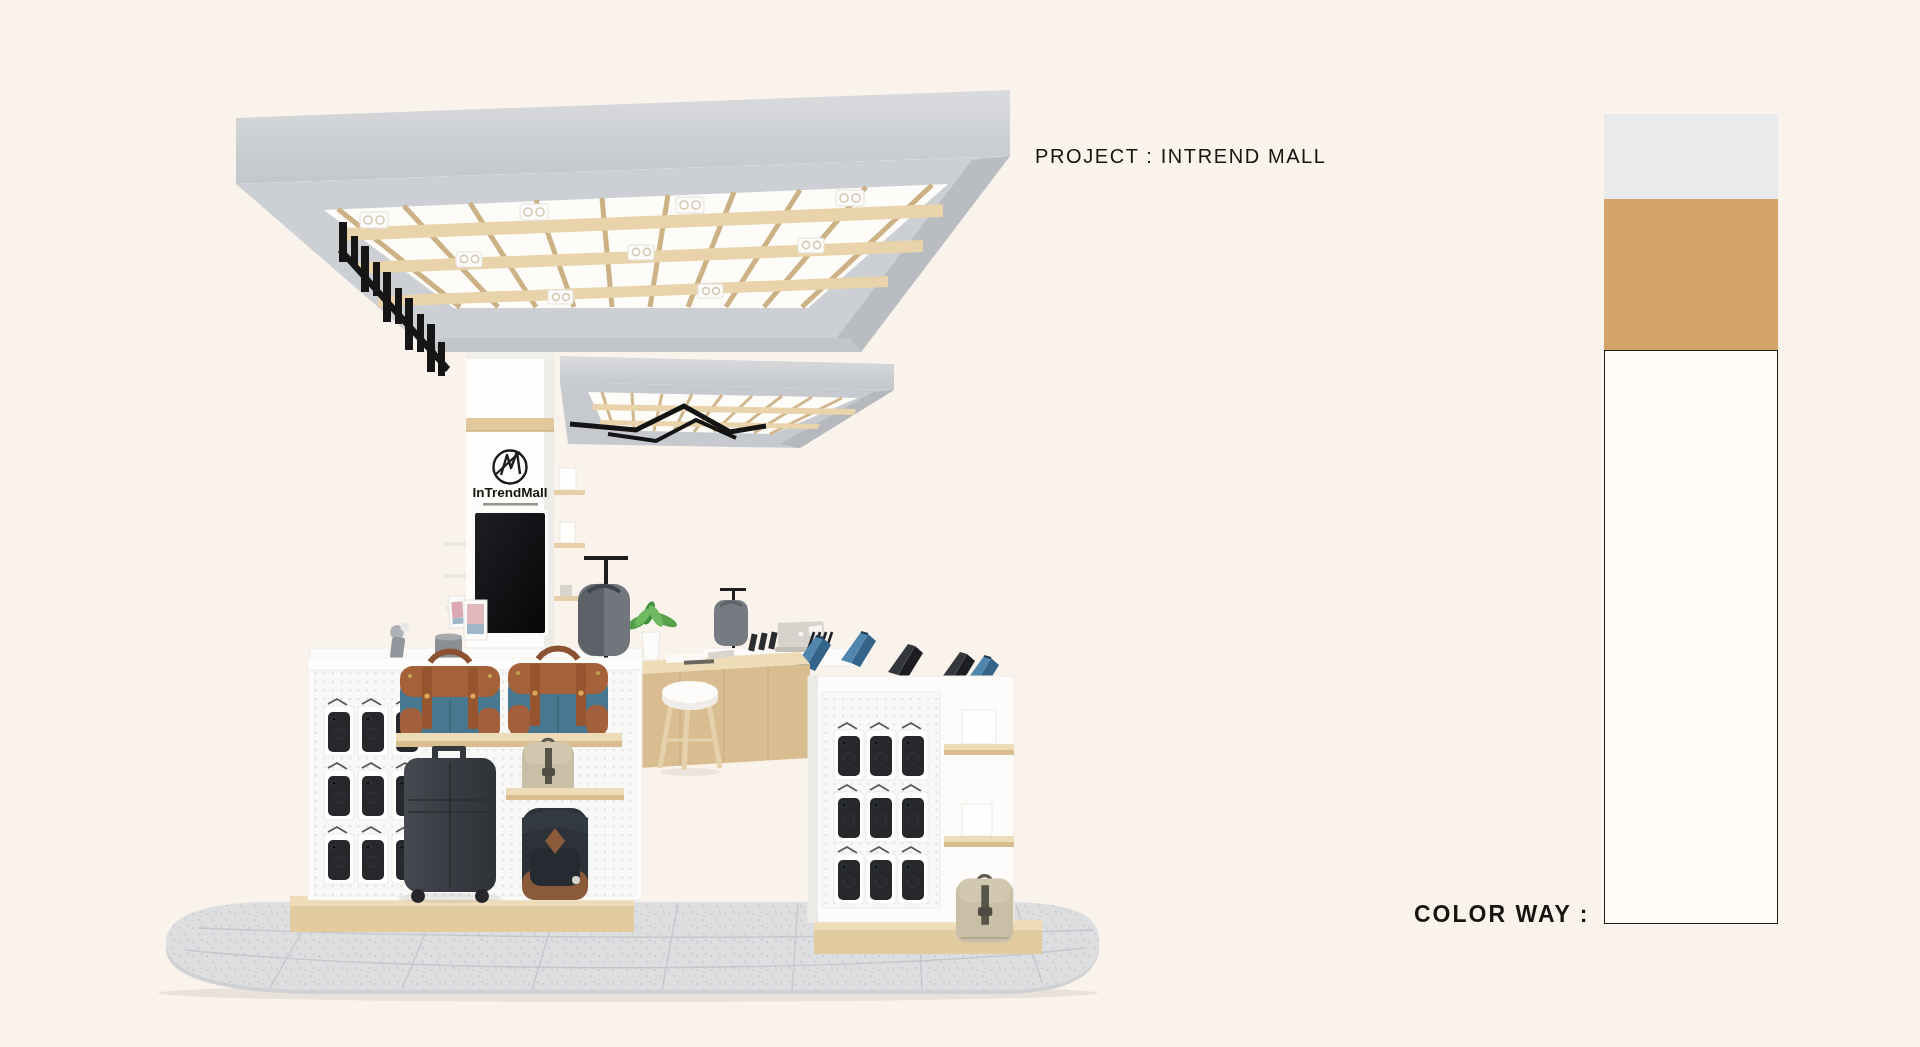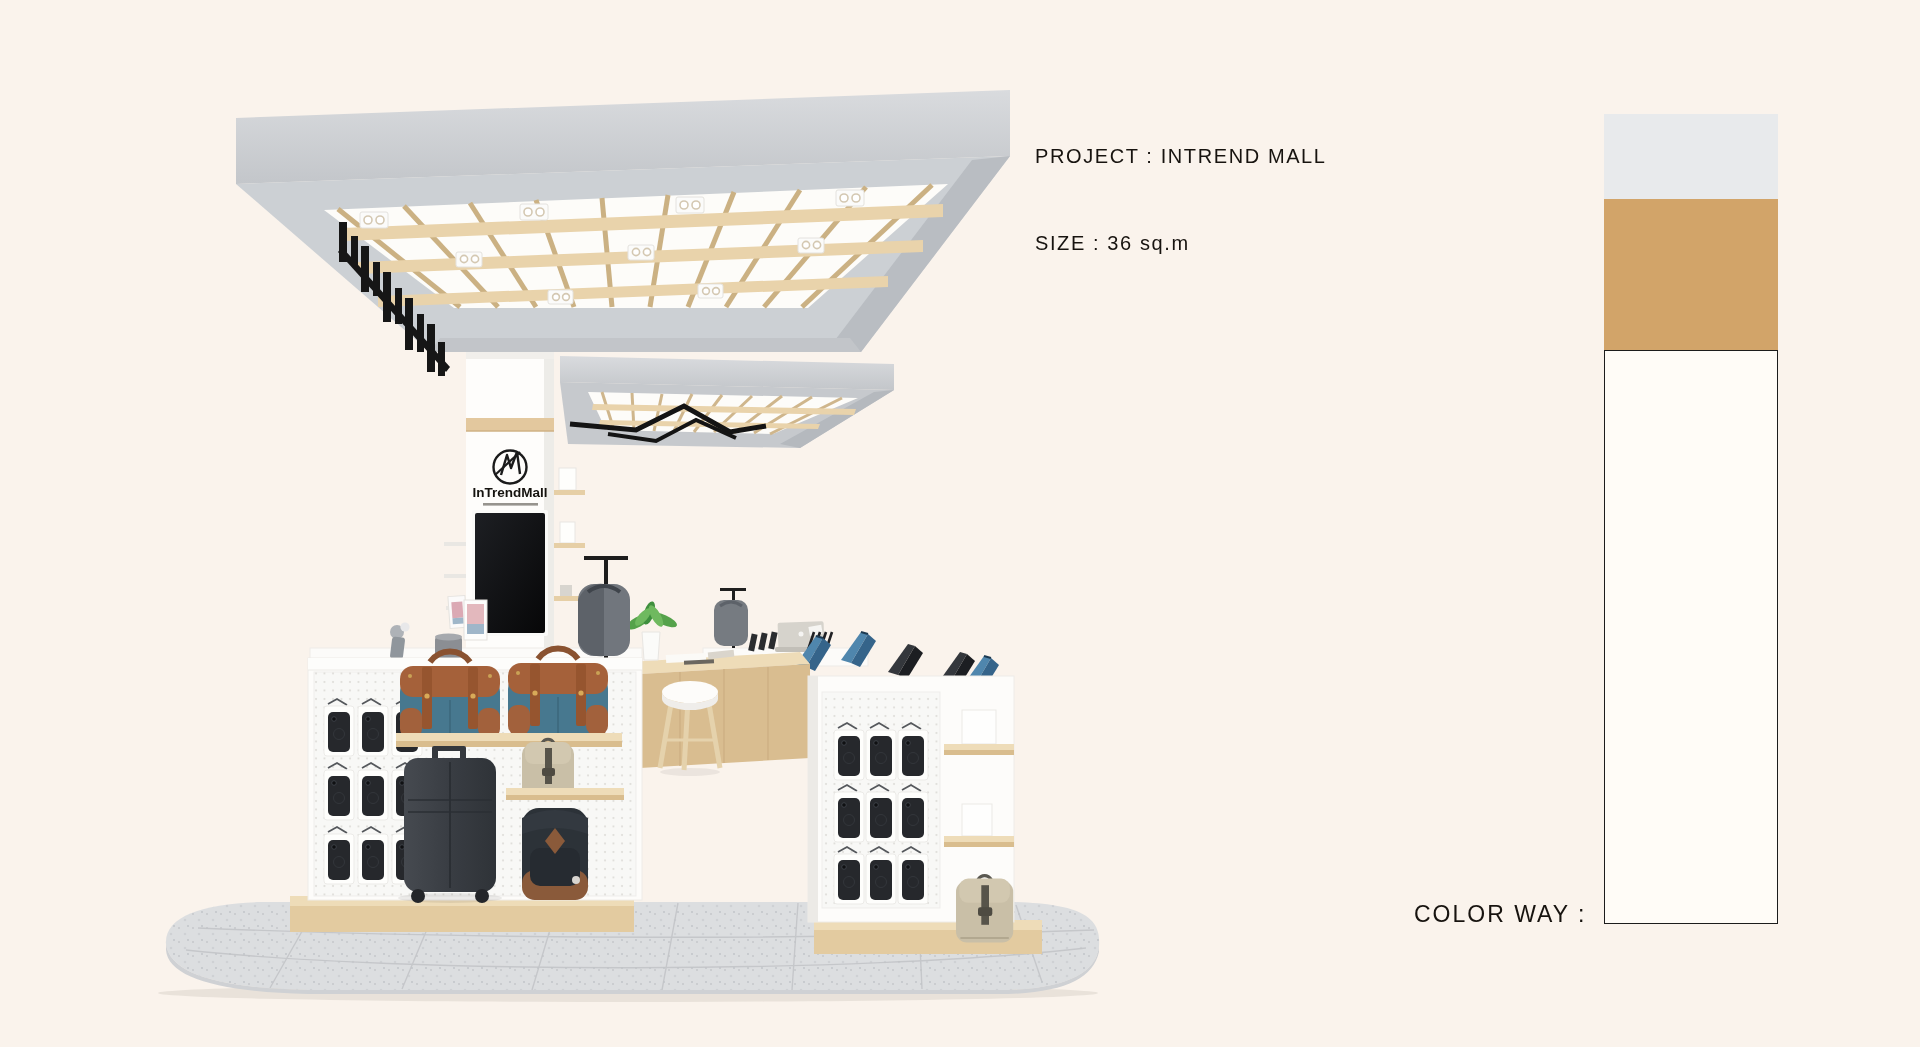--- a/index.html
+++ b/index.html
@@ -1,21 +1,21 @@
 <!DOCTYPE html>
 <html><head>
 <meta charset="utf-8">
 <style>
   html,body{margin:0;padding:0;}
   body{width:1920px;height:1047px;overflow:hidden;font-family:"Liberation Sans",sans-serif;}
   .board{position:absolute;inset:0;background:#faf3ec;}
   .render-wrap{position:absolute;left:8px;top:0;width:1920px;height:1047px;}
   .annotations{position:absolute;left:1035px;top:84px;color:#17130f;font-weight:400;
     font-size:20px;line-height:29px;letter-spacing:1.6px;white-space:pre;}
-  .colorway-label{position:absolute;left:1414px;top:901px;color:#17130f;font-weight:400;
+  .colorway-label{position:absolute;left:1414px;top:901px;color:#17130f;font-weight:700;
     font-size:23px;letter-spacing:2px;text-align:center;}
   .swatches{position:absolute;left:1604px;top:114px;width:174px;}
   .swatch{width:174px;box-sizing:border-box;}
   .s-gray{height:85px;}
   .s-camel{height:151px;}
   .s-white{height:574px;border:1px solid #1c1c1c;}
 </style>
 </head>
 <body>
 
@@ -432,21 +432,20 @@
       </g>
       <g transform="translate(948,872) scale(1.1)">
         <use href="#khaki-pack"></use>
       </g>
     </g>
   </svg>
   </div>
 
   <div class="annotations">
     <div>PROJECT : INTREND MALL</div>
-    <div>SIZE : 36 sq.m</div>
   </div>
 
   <div class="colorway-label">COLOR WAY :</div>
   <div class="swatches">
     <div class="swatch s-gray" style="background: rgb(232, 234, 236);"></div>
     <div class="swatch s-camel" style="background: rgb(210, 164, 105);"></div>
     <div class="swatch s-white" style="background: rgb(255, 252, 247);"></div>
   </div>
 
 </div>

